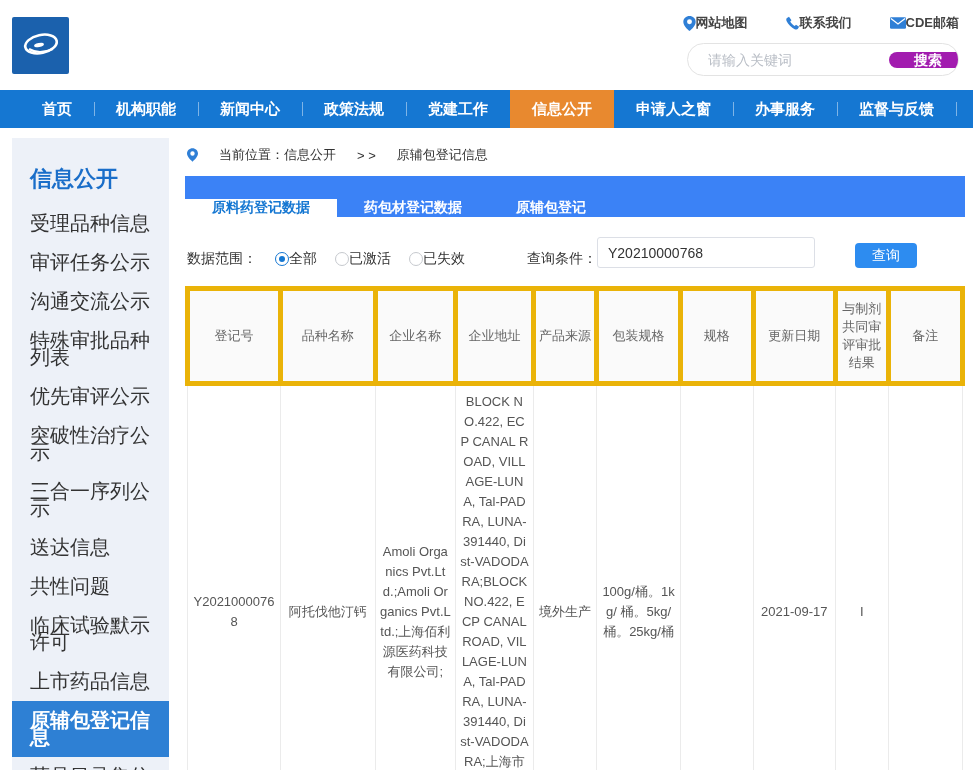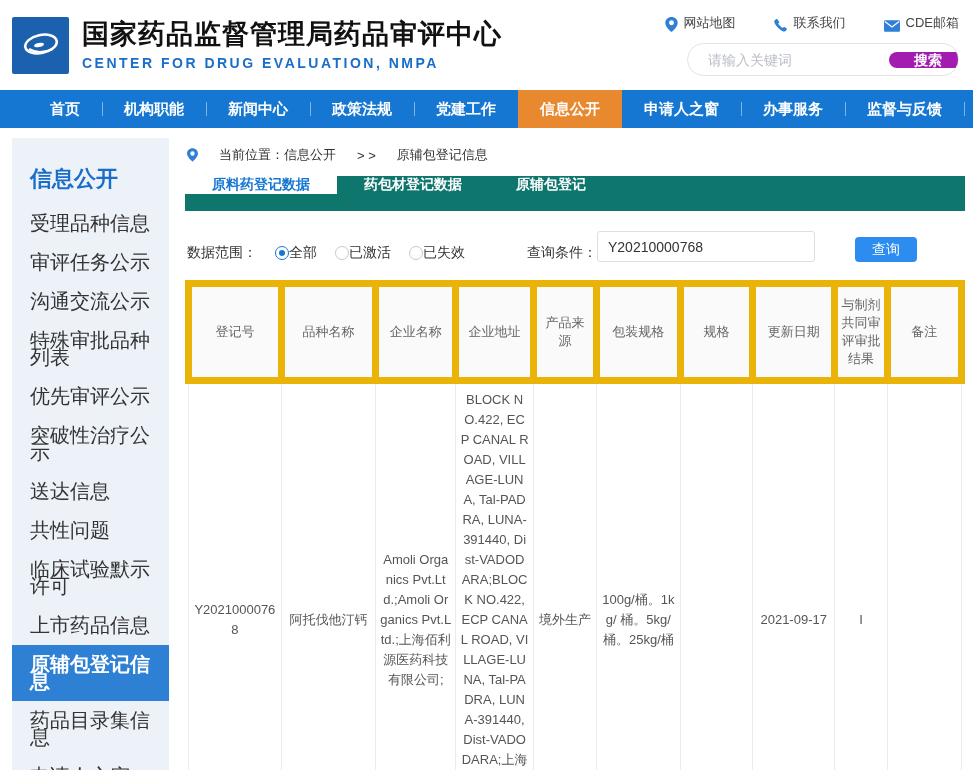--- a/index.html
+++ b/index.html
@@ -7,87 +7,83 @@
   body { font-family:"Liberation Sans","DejaVu Sans",sans-serif; background:#fff; color:#333; }
 
   
   .header { height:90px; display:flex; align-items:center; padding:0 10px 0 12px; background:#fff; }
   .logo { width:57px; height:57px; background:#1b61ad; border-radius:2px; margin-right:13px; flex:0 0 auto;
           display:flex; align-items:center; justify-content:center; }
   .title-cn { font-size:27px; font-weight:bold; color:#111; letter-spacing:1px; line-height:1.15; }
   .title-en { font-size:14px; font-weight:bold; color:#1a6ec9; letter-spacing:2.5px; margin-top:4px; }
   .header-right { margin-left:auto; display:flex; flex-direction:column; align-items:flex-end; gap:11px; padding-right:4px; }
   .top-links { display:flex; gap:38px; font-size:13px; color:#444; align-items:center; }
-  .top-link { display:flex; align-items:flex-end; gap:6px; cursor:pointer; }
+  .top-link { display:flex; align-items:center; cursor:pointer;font-weight:bold; }
   .search-pill { width:272px; height:33px; border:1px solid #e3e3e3; border-radius:17px; background:#fff;
                  display:flex; align-items:center; padding-left:12px; overflow:hidden; }
   .search-pill input { border:0; outline:0; flex:1; font-size:14px; color:#333; margin-left:8px; font-family:inherit; }
   .search-pill input::placeholder { color:#b9bec6; }
   .search-btn { width:78px; height:16px; background:#a21caf; color:#fff; font-size:14px; font-weight:bold;
                 border:0; border-radius:17px; cursor:pointer; flex:0 0 auto; font-family:inherit; }
 
   
-  .nav { height:38px; background:#1577d2; display:flex; align-items:stretch; padding-left:28px; }
+  .nav { height:38px; background:#1577d2; display:flex; align-items:stretch; padding-left:20px; }
   .nav-item { position:relative; display:flex; align-items:center; padding:0 22px; color:#fff;
               font-size:15px; font-weight:bold; cursor:pointer; white-space:nowrap; }
   .nav-item:not(:first-child)::before { content:''; position:absolute; left:0; top:12px; height:14px; width:1px;
               background:rgba(255,255,255,.45); }
   .nav-item.active { background:#e8892f; }
   .nav-item.active::before, .nav-item.active + .nav-item::before { display:none; }
 
   
   .page { display:flex; align-items:flex-start; padding:10px 8px 0 12px; }
   .sidebar { width:157px; background:#edf1f8; min-height:632px; padding:18px 0 40px; flex:0 0 auto; }
   .sidebar-title { color:#1a6ec9; font-size:22px; font-weight:bold; padding:8px 0 10px 18px; }
   .side-item { font-size:20px; color:#333; padding:11px 0 11px 18px; cursor:pointer; line-height:17px; }
   .side-item.active { background:#2e80d4; color:#fff; font-weight:bold; }
   .main { flex:1; margin-left:16px; min-width:0; padding-right:0; }
 
   
   .breadcrumb { display:flex; align-items:center; gap:21px; font-size:13px; color:#333; padding:8px 0 12px 2px; }
 
   
-  .tabs { background:#0f766e; display:flex; height:35px; align-items:flex-start; }
+  .tabs { background:#3b82f6; display:flex; height:41px; align-items:flex-end; }
   .tab { display:flex; align-items:center; padding:0 27px; color:#fff; font-size:14px; font-weight:bold; cursor:pointer; }
   .tab.active { background:#fff; color:#1577d2; }
 
   
   .filter { display:flex; align-items:flex-end; padding:20px 0 18px 2px; font-size:14px; color:#333; }
   .radio { display:flex; align-items:center; margin-left:18px; cursor:pointer; }
   .radio-dot { width:14px; height:14px; border-radius:50%; border:1px solid #c6c9ce; background:#fff; position:relative; }
   .radio.checked .radio-dot { border-color:#1577d2; }
   .radio.checked .radio-dot::after { content:''; position:absolute; left:3px; top:3px; width:6px; height:6px;
        border-radius:50%; background:#1577d2; }
   .q-label { margin-left:62px; }
   .q-input { width:218px; height:31px; border:1px solid #dcdfe6; border-radius:3px; padding:0 10px;
              font-size:14px; color:#333; outline:0; font-family:inherit; }
   .query-btn { margin-left:40px; width:62px; height:25px; background:#2d8cf0; color:#fff; border:0; border-radius:4px;
                font-size:14px; cursor:pointer; font-family:inherit; }
 
   
   table { width:100%; border-collapse:collapse; table-layout:fixed; }
-  th { background:#fafafa; font-weight:normal; font-size:13px; color:#666; border:7px solid #eab308;
+  th { background:#fafafa; font-weight:normal; font-size:13px; color:#666; border:5px solid #eab308;
        padding:9px 3px; height:52px; }
   td { border:1px solid #ebebeb; font-size:13px; color:#555; text-align:center; vertical-align:middle;
        padding:6px 4px; line-height:20px; word-break:break-all; height:318px; }
 </style>
 </head>
 <body>
 
 <div class="header">
   <div class="logo">
     <svg width="44" height="44" viewBox="0 0 44 44">
       <ellipse cx="22" cy="21" rx="16" ry="9" fill="none" stroke="#fff" stroke-width="2.6" transform="rotate(-12 22 21)"></ellipse>
       <path d="M10 26 q10 6 24 0" fill="none" stroke="#fff" stroke-width="2.2"></path>
       <ellipse cx="20" cy="22" rx="5" ry="2" fill="#fff" transform="rotate(-12 20 22)"></ellipse>
     </svg>
-  </div>
-  <div>
-    <div class="title-cn">国家药品监督管理局药品审评中心</div>
-    <div class="title-en">CENTER FOR DRUG EVALUATION, NMPA</div>
   </div>
   <div class="header-right">
     <div class="top-links">
       <span class="top-link">
         <svg width="13" height="15" viewBox="0 0 14 17">
           <path d="M7 0C3.1 0 0 3 0 6.7 0 11.5 7 17 7 17s7-5.5 7-10.3C14 3 10.9 0 7 0zm0 9.4a2.8 2.8 0 1 1 0-5.6 2.8 2.8 0 0 1 0 5.6z" fill="#2f7fd6"></path>
         </svg>
         <span>网站地图</span>
       </span>
       <span class="top-link">
@@ -131,20 +127,21 @@
 <div class="page">
 
   <div class="sidebar">
     <div class="sidebar-title">信息公开</div>
     <div class="side-item">受理品种信息</div>
     <div class="side-item">审评任务公示</div>
     <div class="side-item">沟通交流公示</div>
     <div class="side-item">特殊审批品种列表</div>
     <div class="side-item">优先审评公示</div>
     <div class="side-item">突破性治疗公示</div>
+    <div class="side-item">三合一序列公示</div>
     <div class="side-item">送达信息</div>
     <div class="side-item">共性问题</div>
     <div class="side-item">临床试验默示许可</div>
     <div class="side-item">上市药品信息</div>
     <div class="side-item active">原辅包登记信息</div>
     <div class="side-item">药品目录集信息</div>
     <div class="side-item">申请人之窗</div>
   </div>
 
   <div class="main">

